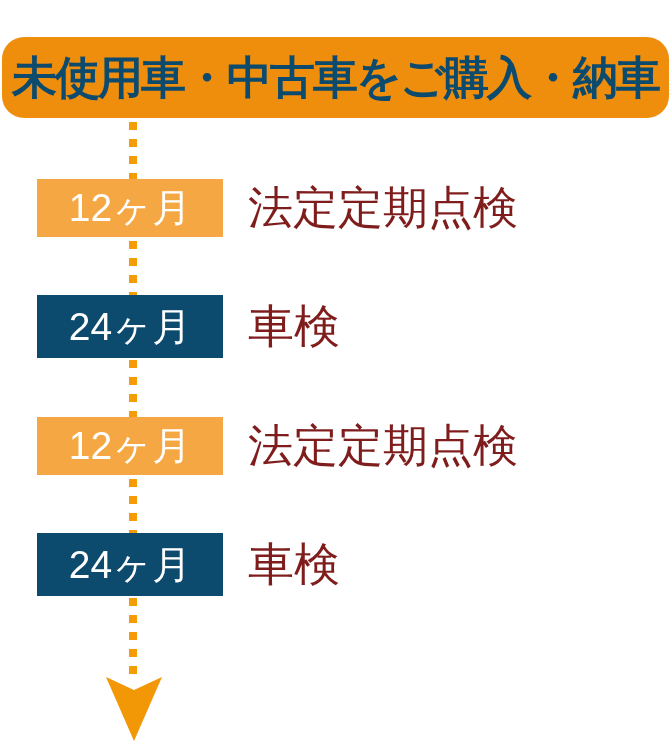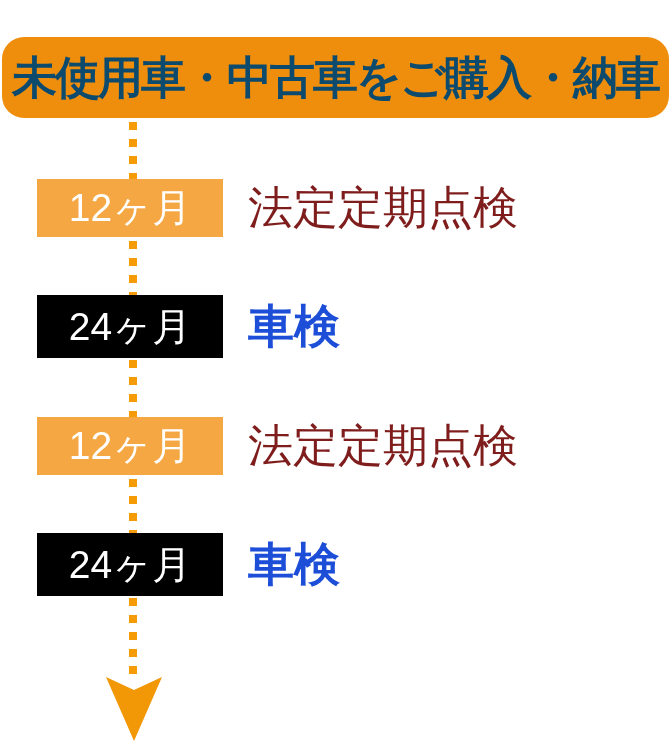--- a/index.html
+++ b/index.html
@@ -50,28 +50,28 @@
   }
   .badge{
     width:186px;
     display:flex;align-items:center;justify-content:center;
     color:#ffffff;
     font-size:39px;
     font-weight:500;
     flex:none;
   }
   .badge.orange{background:#F4A742;height:58px;}
-  .badge.red{background:#000000;height:63px;}
+  .badge.red{background:#0c4a6e;height:63px;}
   .row-label{
     margin-left:25px;
     color:#7f1d1d;
     font-size:45px;
     white-space:nowrap;
   }
-  .row-label.bold{font-weight:bold;color:#1d4ed8;font-size:46px;}
+  .row-label.bold{font-weight:normal;color:#7f1d1d;font-size:46px;}
   .row1{top:178px;}
   .row2{top:295px;}
   .row3{top:416px;}
   .row4{top:533px;}
 
   
   .arrow{
     position:absolute;
     left:106px;top:677px;
     width:56px;height:64px;

